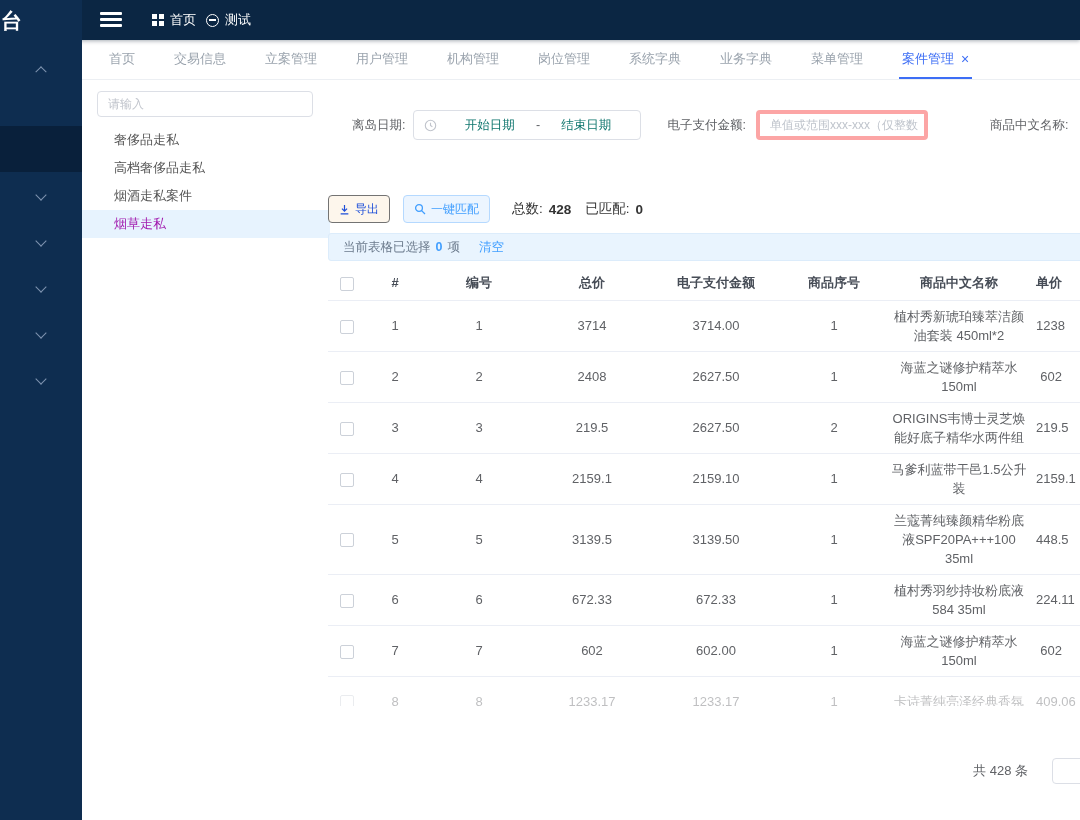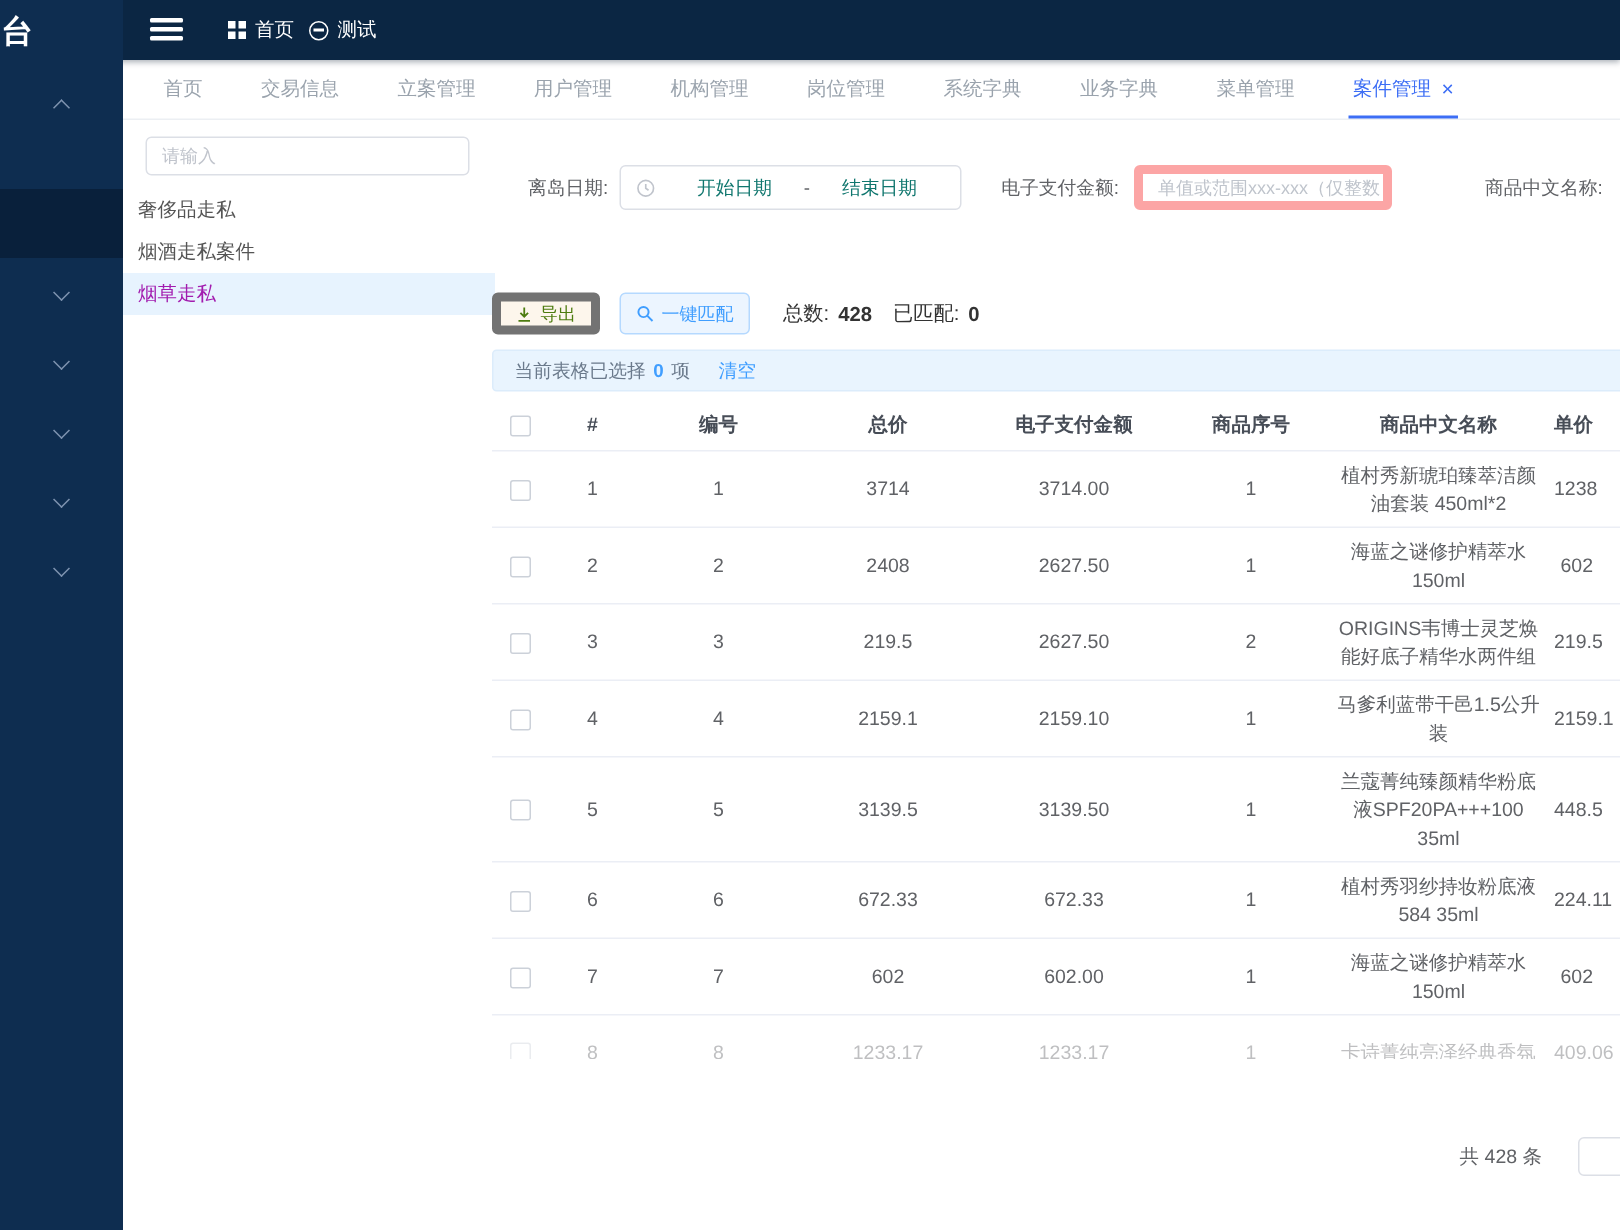--- a/index.html
+++ b/index.html
@@ -40,45 +40,45 @@
             display:flex; align-items:stretch; padding-left:24px; }
   .tab { display:flex; align-items:center; margin-right:33px; font-size:13px; color:#9aa3ad;
          cursor:pointer; border-bottom:2px solid transparent; padding:0 3px; }
   .tab.active { color:#3d6ef5; border-bottom-color:#3d6ef5; }
   .tab-close { margin-left:7px; font-size:14px; line-height:1; color:#3d6ef5; }
 
   
   .sidepanel { position:absolute; left:0; top:40px; width:248px; height:740px; background:#fff; }
   .sp-search { margin:11px 15px 9px 15px; width:216px; height:26px; border:1px solid #dcdfe6; border-radius:4px;
                display:flex; align-items:center; padding-left:10px; color:#c0c4cc; font-size:12px; cursor:text; background:#fff; }
-  .list-item { height:28px; line-height:28px; padding-left:10px; font-size:13px; color:#555; cursor:pointer; }
+  .list-item { height:28px; line-height:28px; padding-left:32px; font-size:13px; color:#555; cursor:pointer; }
   .list-item.selected { background:#e7f3fe; color:#a21caf; }
 
   
   .main { position:absolute; left:240px; top:40px; width:750px; height:740px; }
 
   .filter-row { position:absolute; left:0; top:30px; height:30px; display:flex; align-items:center;
                 font-size:12.5px; color:#606266; white-space:nowrap; width:1000px; }
   .f-label { flex:none; }
   .f-label.l1 { margin-left:30px; }
   .f-label.l2 { margin-left:26px; }
   .f-label.l3 { margin-left:62px; }
   .datebox { flex:none; margin-left:8px; width:228px; height:30px; border:1px solid #dcdfe6; border-radius:4px;
              display:flex; align-items:center; padding:0 10px; background:#fff; cursor:pointer; }
   .datebox .ph { color:#0f766e; font-size:12.5px; }
   .datebox .start, .datebox .end { flex:1; text-align:center; }
   .datebox .sep { color:#606266; padding:0 2px; }
-  .f-input { flex:none; margin-left:10px; height:30px; border:6px solid #fca5a5; border-radius:4px;
+  .f-input { flex:none; margin-left:10px; height:30px; border:4px solid #fca5a5; border-radius:4px;
              display:flex; align-items:center; padding:0 10px; color:#bfc4cc; font-size:12px; cursor:text; background:#fff; }
   .f-input.amount { width:172px; }
 
   .toolbar { position:absolute; left:6px; top:114px; height:30px; display:flex; align-items:center; }
   .btn { height:28px; border-radius:4px; display:flex; align-items:center; gap:5px; font-size:12px;
          padding:0 10px; cursor:pointer; }
-  .btn-export { background:#fdf6ec; border:6px solid #737373; color:#4d7c0f;justify-content:flex-end; }
+  .btn-export { background:#fdf6ec; border:1px solid #737373; color:#1d4ed8;justify-content:flex-end; }
   .btn-match { margin-left:13px; background:#ecf5ff; border:1px solid #b5d9ff; color:#409eff; }
   .totals { margin-left:22px; font-size:13.5px; color:#333; display:flex; gap:6px; align-items:center; }
   .totals b { font-weight:600; }
 
   .select-bar { position:absolute; left:6px; top:153px; width:1000px; height:28px; background:#e9f4fe;
                 border:1px solid #dcecfb; border-radius:3px; display:flex; align-items:center;
                 padding-left:14px; font-size:12.5px; color:#6b7a8c; gap:5px; }
   .select-bar .cnt { color:#409eff; font-weight:bold; }
   .select-bar .clear { color:#409eff; margin-left:14px; cursor:pointer; }
 
@@ -185,20 +185,21 @@
         <span class="tab active">
           <span>案件管理</span>
           <span class="tab-close">×</span>
         </span>
       </div>
 
     <div class="sidepanel">
       <div class="sp-search">请输入</div>
       <div>
           <div class="list-item">奢侈品走私</div>
+          <div class="list-item">高档奢侈品走私</div>
           <div class="list-item">烟酒走私案件</div>
           <div class="list-item selected">烟草走私</div>
         </div>
     </div>
 
     <div class="main">
 
       <div class="filter-row">
         <span class="f-label l1">离岛日期:</span>
         <span class="datebox">

